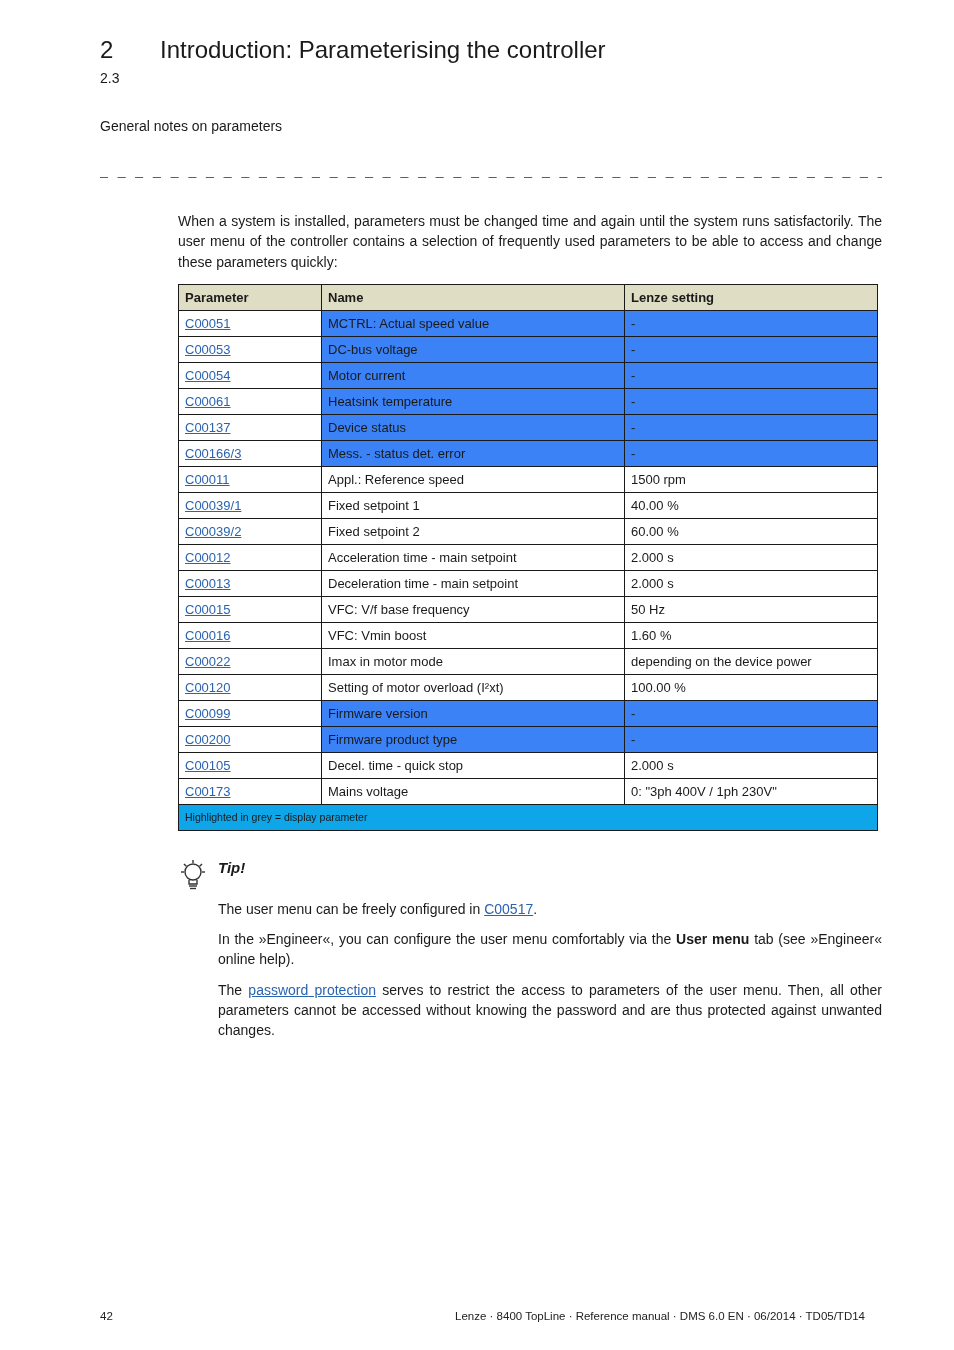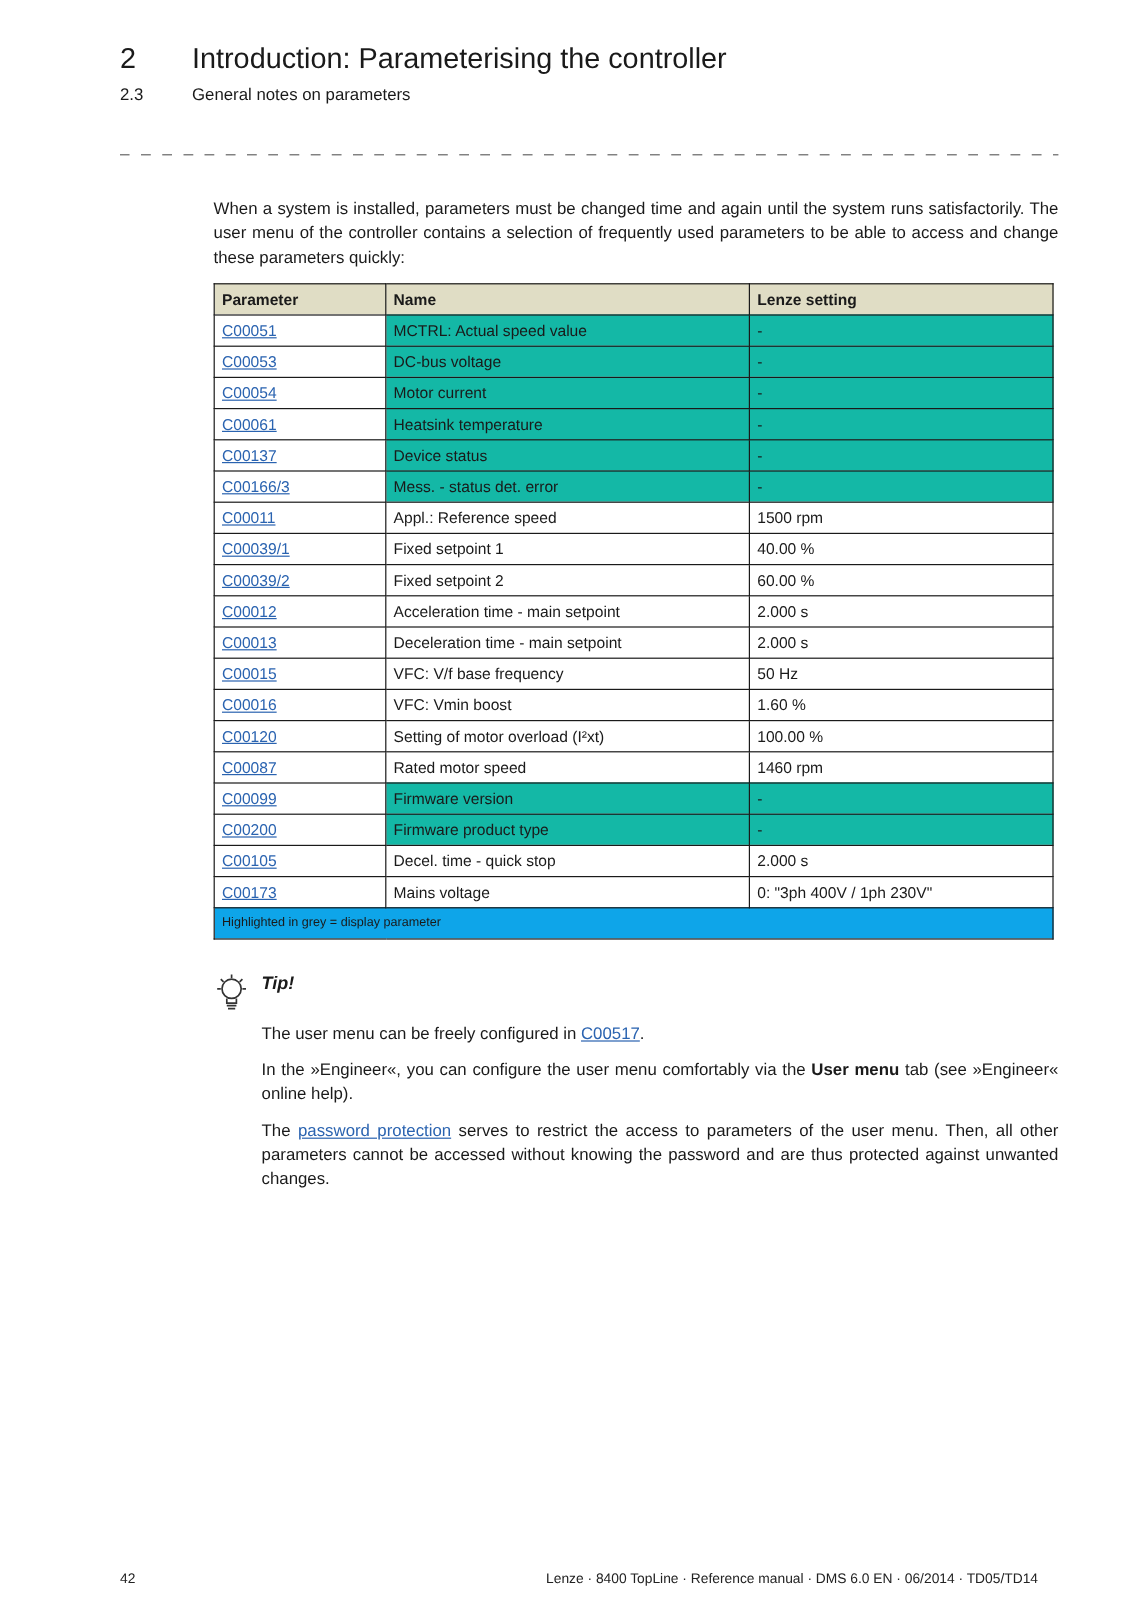--- a/index.html
+++ b/index.html
@@ -30,20 +30,21 @@
   }
   .chapter-title {
     font-size: 24px;
     font-weight: 400;
   }
   .subhead-row {
     display: flex;
     align-items: baseline;
     gap: 32px;
     margin-top: 6px;
+    flex-direction: column;
   }
   .sub-num {
     font-size: 14px;
     width: 28px;
   }
   .sub-title {
     font-size: 14px;
   }
   .sep {
     margin-top: 28px;
@@ -84,21 +85,21 @@
     border: 1px solid #1a1a1a;
     padding: 3px 6px;
     text-align: left;
     vertical-align: middle;
     height: 19px;
   }
   table.param th {
     background: #e0ddc5;
     font-weight: 700;
   }
-  tr.grey td { background: #14b8a6; }
+  tr.grey td { background: #3b82f6; }
   tr.grey td.param-cell { background: #ffffff; }
   td.param-cell a, a.inline-link {
     color: #2a63b0;
     text-decoration: underline;
   }
   .footnote-row td {
     font-size: 10.5px;
     padding: 3px 6px;
     background: #0ea5e9;
     border: 1px solid #1a1a1a;
@@ -220,28 +221,28 @@
           <td class="param-cell"><a href="#">C00015</a></td>
           <td>VFC: V/f base frequency</td>
           <td>50 Hz</td>
         </tr>
         <tr>
           <td class="param-cell"><a href="#">C00016</a></td>
           <td>VFC: Vmin boost</td>
           <td>1.60 %</td>
         </tr>
         <tr>
+          <td class="param-cell"><a href="#">C00022</a></td>
+          <td>Imax in motor mode</td>
+          <td>depending on the device power</td>
+        </tr>
+        <tr>
           <td class="param-cell"><a href="#">C00120</a></td>
           <td>Setting of motor overload (I²xt)</td>
           <td>100.00 %</td>
-        </tr>
-        <tr>
-          <td class="param-cell"><a href="#">C00087</a></td>
-          <td>Rated motor speed</td>
-          <td>1460 rpm</td>
         </tr>
         <tr class="grey">
           <td class="param-cell"><a href="#">C00099</a></td>
           <td>Firmware version</td>
           <td>-</td>
         </tr>
         <tr class="grey">
           <td class="param-cell"><a href="#">C00200</a></td>
           <td>Firmware product type</td>
           <td>-</td>

